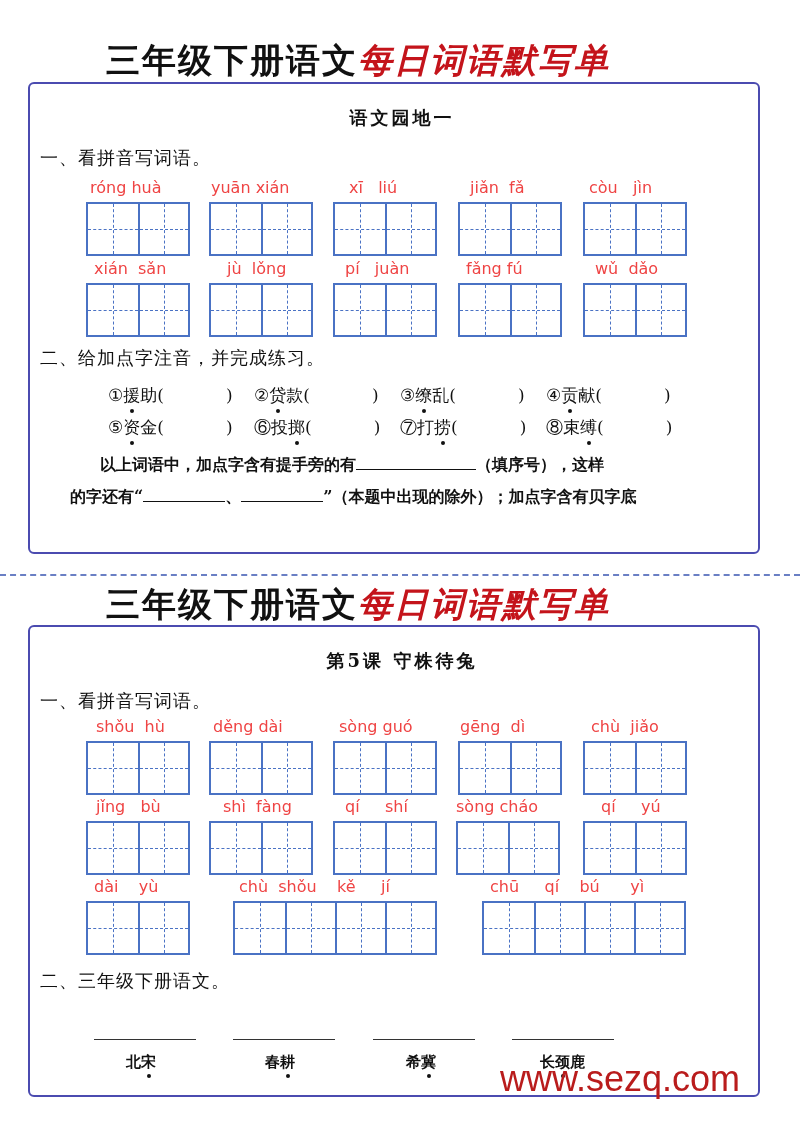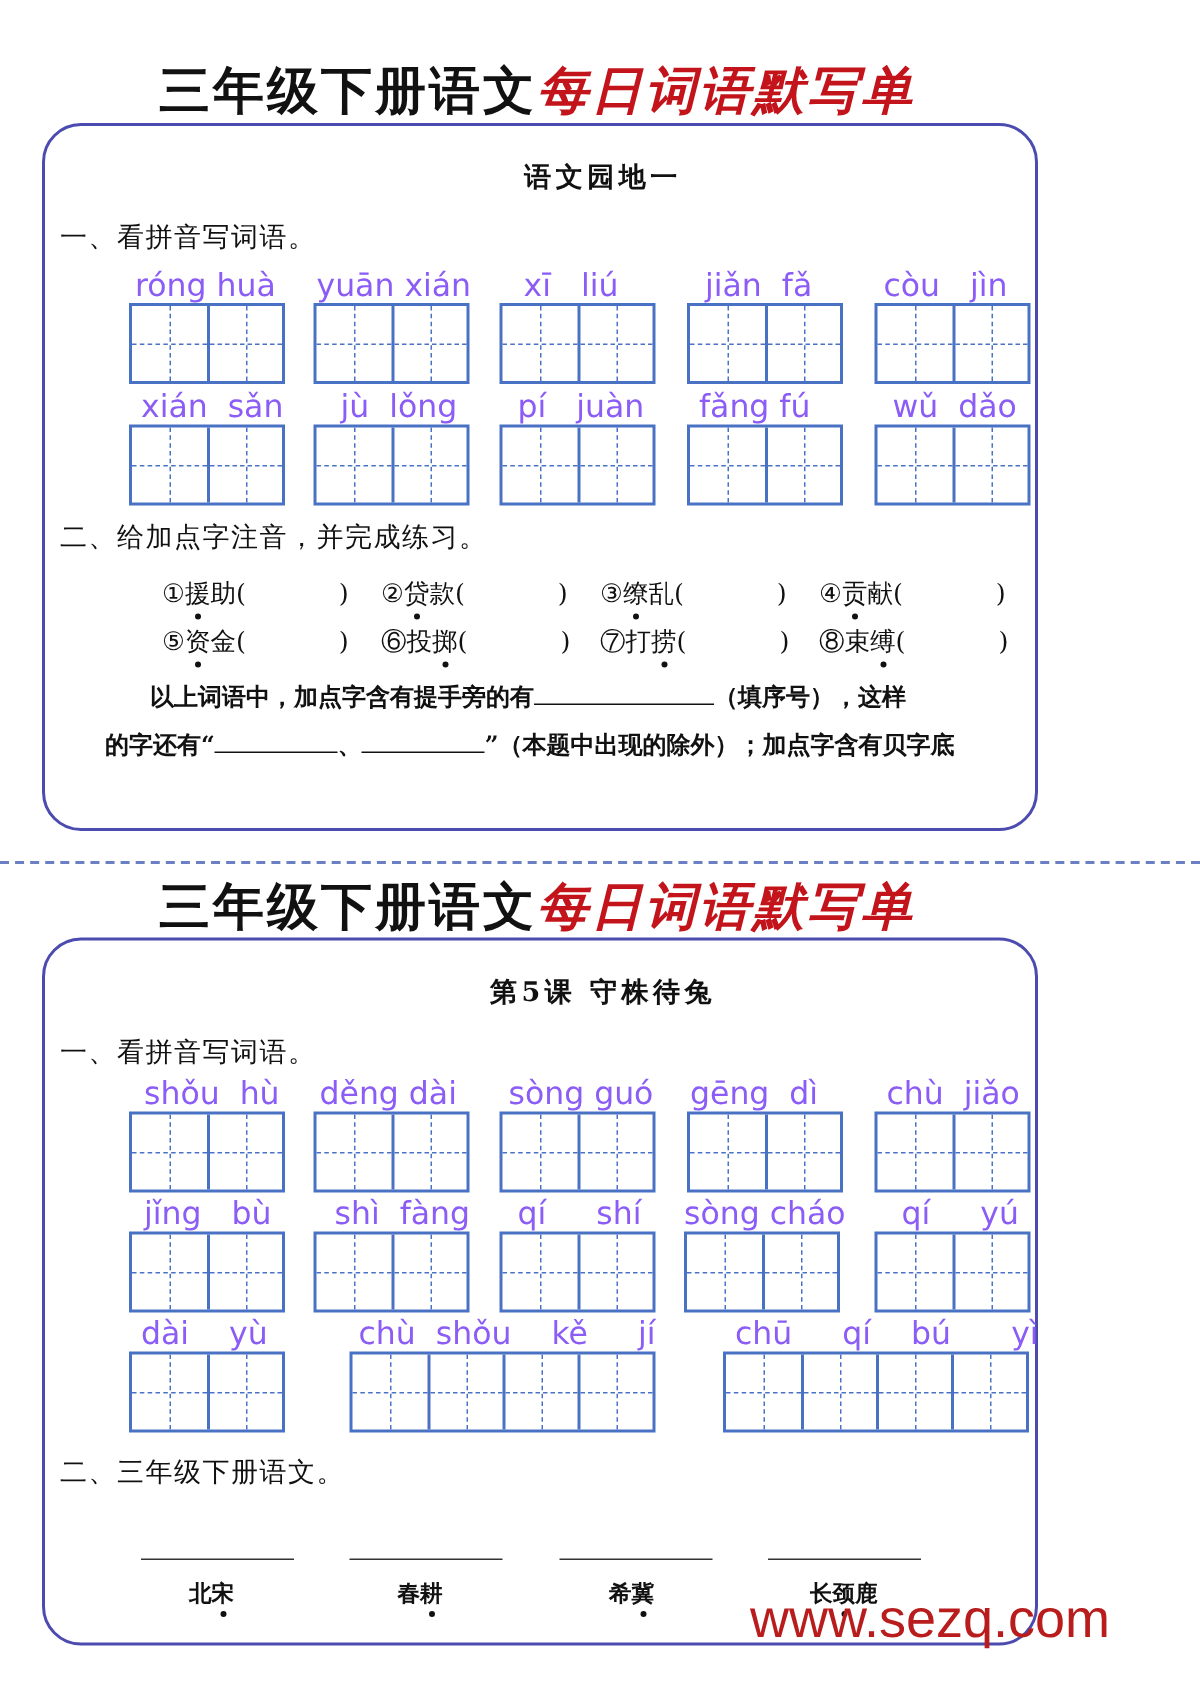--- a/index.html
+++ b/index.html
@@ -1,26 +1,26 @@
 <!DOCTYPE html>
 <html><head>
 <meta charset="utf-8">
 <style>
   * { box-sizing: border-box; margin: 0; padding: 0; }
   body { width: 800px; height: 1131px; background: #fff; position: relative; overflow: hidden;
          font-family: "DejaVu Serif", "Liberation Serif", serif; color: #111; }
   .title { position: absolute; left: 0; width: 716px; text-align: center; font-size: 34px; font-weight: bold; letter-spacing: 2px; }
   .title .black { color: #111; }
   .title .red { color: #c4141b; font-style: italic; }
-  .panel { position: absolute; left: 28px; width: 664px; border: 2px solid #4b4bb0; border-radius: 26px; }
+  .panel { position: absolute; left: 28px; width: 732px; border: 2px solid #4b4bb0; border-radius: 6px; }
   .sep { position: absolute; left: 0; top: 574px; width: 800px; border-top: 2px dashed #6a7fc4; }
   .lesson { position: absolute; left: 0; width: 744px; text-align: center; font-size: 18px; font-weight: bold; letter-spacing: 3px; }
   .sec { position: absolute; left: 10px; font-size: 18px; letter-spacing: 1px; }
   .word { position: absolute; }
-  .py { position: absolute; left: 0; font-family: "DejaVu Sans", "Liberation Sans", sans-serif; font-size: 21px; color: #8b5cf6; white-space: nowrap; }
+  .py { position: absolute; left: 0; font-family: "DejaVu Sans", "Liberation Sans", sans-serif; font-size: 16px; color: #ef4444; white-space: nowrap; }
   .grid { position: absolute; display: flex; border: 2px solid #4a72c4; }
   .cell { width: 50px; height: 50px; position: relative; border-left: 2px solid #4a72c4; }
   .cell:first-child { border-left: none; }
   .cell::before { content: ""; position: absolute; left: 50%; top: 0; height: 100%; border-left: 1px dashed #4a72c4; }
   .cell::after { content: ""; position: absolute; top: 50%; left: 0; width: 100%; border-top: 1px dashed #4a72c4; }
   .line { position: absolute; font-size: 17px; white-space: nowrap; }
   .dotted { position: relative; display: inline-block; }
   .dotted::after { content: ""; position: absolute; left: 50%; bottom: -6px; width: 4px; height: 4px; margin-left: -2px; border-radius: 50%; background: #111; }
   .blank { display: inline-block; border-bottom: 1px solid #111; height: 18px; vertical-align: baseline; }
   .ans-line { position: absolute; width: 102px; border-top: 1px solid #333; }

